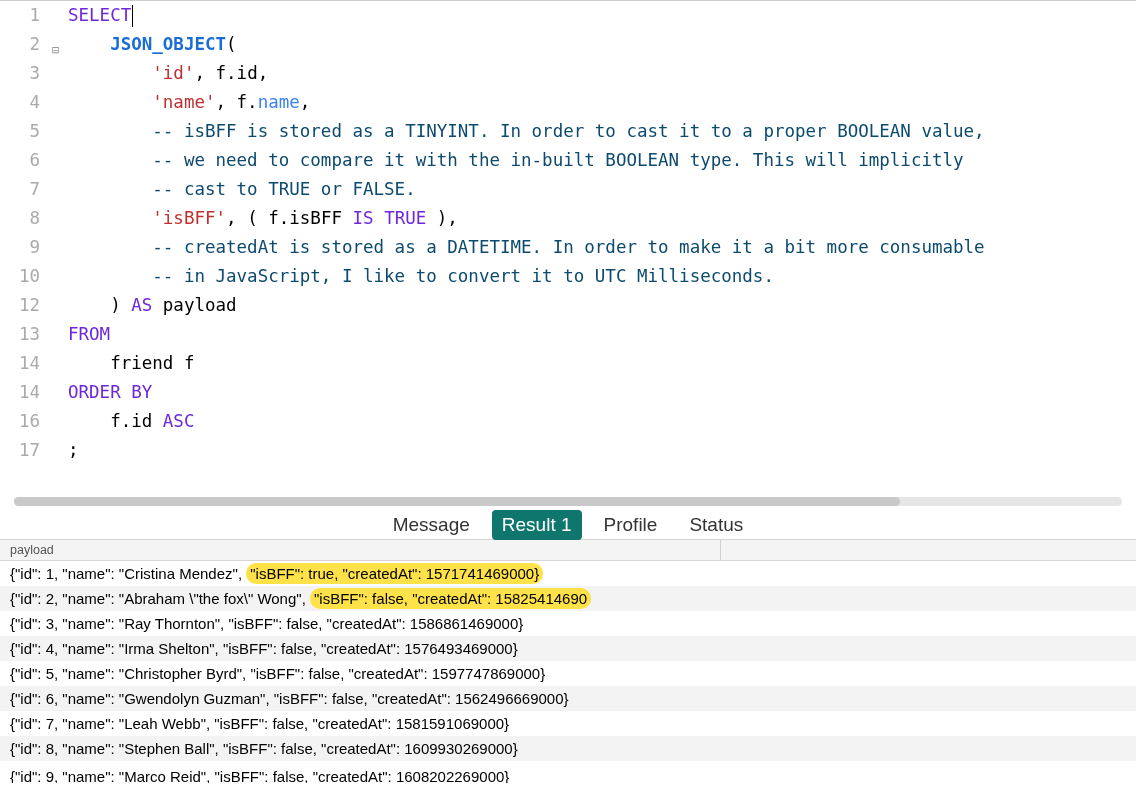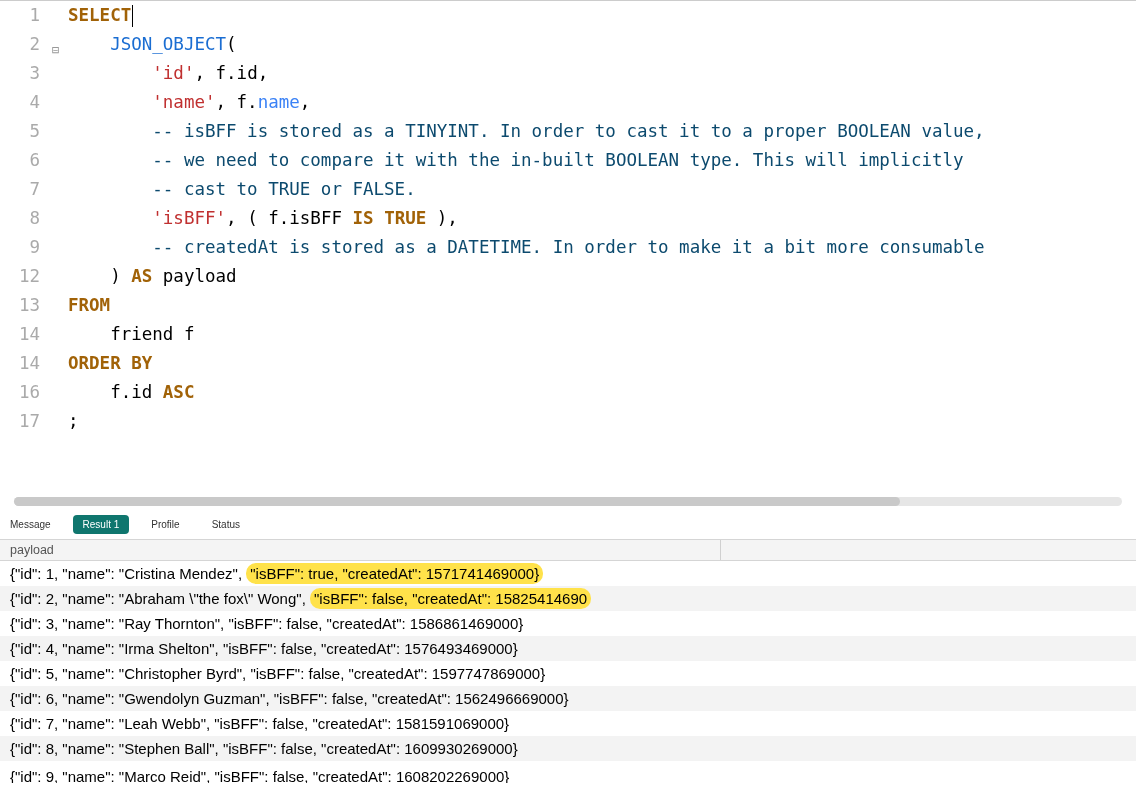--- a/index.html
+++ b/index.html
@@ -64,22 +64,22 @@
     padding-left: 2px;
   }
   .caret {
     display: inline-block;
     width: 1px;
     height: 22px;
     background: #000;
     vertical-align: text-top;
     margin-left: 1px;
   }
-  .kw { color: #a16207; font-weight: 700; text-align: center; }
-  .fn { color: #1a6dd2; }
+  .kw { color: #6d28d9; font-weight: 400; text-align: center; }
+  .fn { color: #1a6dd2; font-weight: bold; }
   .str { color: #c03030; }
   .num { color: #2c8c2c; }
   .cmt { color: #0c4a6e; }
   .id { color: #3b82f6; }
   .hscroll {
     position: absolute;
     left: 14px;
     right: 14px;
     bottom: 4px;
     height: 9px;
@@ -90,25 +90,25 @@
     position: absolute;
     left: 0;
     top: 0;
     height: 100%;
     width: 80%;
     background: #c9c9c9;
     border-radius: 5px;
   }
   .tabs-bar {
     display: flex;
-    justify-content: flex-start;
+    justify-content: center;
     align-items: center;
     height: 30px;
     font-family: -apple-system, "Helvetica Neue", Arial, sans-serif;
-    font-size: 10px;
+    font-size: 19px;
     gap: 12px;
     border-bottom: 1px solid #d5d5d5;
   }
   .tab {
     padding: 4px 10px;
     color: #333;
     border-radius: 4px;
     cursor: pointer;
   }
   .tab.active {
@@ -168,20 +168,21 @@
   <div class="code-area" id="code-area">
       <div class="code-line"><div class="gutter">1</div><div class="fold-col"></div><div class="code-text"><span class="kw">SELECT</span><span class="caret"></span></div></div>
       <div class="code-line"><div class="gutter">2</div><div class="fold-col"><span class="fold-marker">⊟</span><div class="fold-line" style="top: 18px;"></div></div><div class="code-text"><span>    </span><span class="fn">JSON_OBJECT</span><span>(</span></div></div>
       <div class="code-line"><div class="gutter">3</div><div class="fold-col"><div class="fold-line"></div></div><div class="code-text"><span>        </span><span class="str">'id'</span><span>, f.id,</span></div></div>
       <div class="code-line"><div class="gutter">4</div><div class="fold-col"><div class="fold-line"></div></div><div class="code-text"><span>        </span><span class="str">'name'</span><span>, f.</span><span class="id">name</span><span>,</span></div></div>
       <div class="code-line"><div class="gutter">5</div><div class="fold-col"><div class="fold-line"></div></div><div class="code-text"><span>        </span><span class="cmt">-- isBFF is stored as a TINYINT. In order to cast it to a proper BOOLEAN value,</span></div></div>
       <div class="code-line"><div class="gutter">6</div><div class="fold-col"><div class="fold-line"></div></div><div class="code-text"><span>        </span><span class="cmt">-- we need to compare it with the in-built BOOLEAN type. This will implicitly</span></div></div>
       <div class="code-line"><div class="gutter">7</div><div class="fold-col"><div class="fold-line"></div></div><div class="code-text"><span>        </span><span class="cmt">-- cast to TRUE or FALSE.</span></div></div>
       <div class="code-line"><div class="gutter">8</div><div class="fold-col"><div class="fold-line"></div></div><div class="code-text"><span>        </span><span class="str">'isBFF'</span><span>, ( f.isBFF </span><span class="kw">IS</span><span> </span><span class="kw">TRUE</span><span> ),</span></div></div>
       <div class="code-line"><div class="gutter">9</div><div class="fold-col"><div class="fold-line"></div></div><div class="code-text"><span>        </span><span class="cmt">-- createdAt is stored as a DATETIME. In order to make it a bit more consumable</span></div></div>
+      <div class="code-line"><div class="gutter">10</div><div class="fold-col"><div class="fold-line"></div></div><div class="code-text"><span>        </span><span class="cmt">-- in JavaScript, I like to convert it to UTC Milliseconds.</span></div></div>
       <div class="code-line"><div class="gutter">12</div><div class="fold-col"><div class="fold-line" style="bottom: 14px;"></div></div><div class="code-text"><span>    ) </span><span class="kw">AS</span><span> payload</span></div></div>
       <div class="code-line"><div class="gutter">13</div><div class="fold-col"></div><div class="code-text"><span class="kw">FROM</span></div></div>
       <div class="code-line"><div class="gutter">14</div><div class="fold-col"></div><div class="code-text"><span>    friend f</span></div></div>
       <div class="code-line"><div class="gutter">14</div><div class="fold-col"></div><div class="code-text"><span class="kw">ORDER</span><span> </span><span class="kw">BY</span></div></div>
       <div class="code-line"><div class="gutter">16</div><div class="fold-col"></div><div class="code-text"><span>    f.id </span><span class="kw">ASC</span></div></div>
       <div class="code-line"><div class="gutter">17</div><div class="fold-col"></div><div class="code-text"><span>;</span></div></div>
     </div>
   <div class="hscroll">
     <div class="hscroll-thumb"></div>
   </div>

